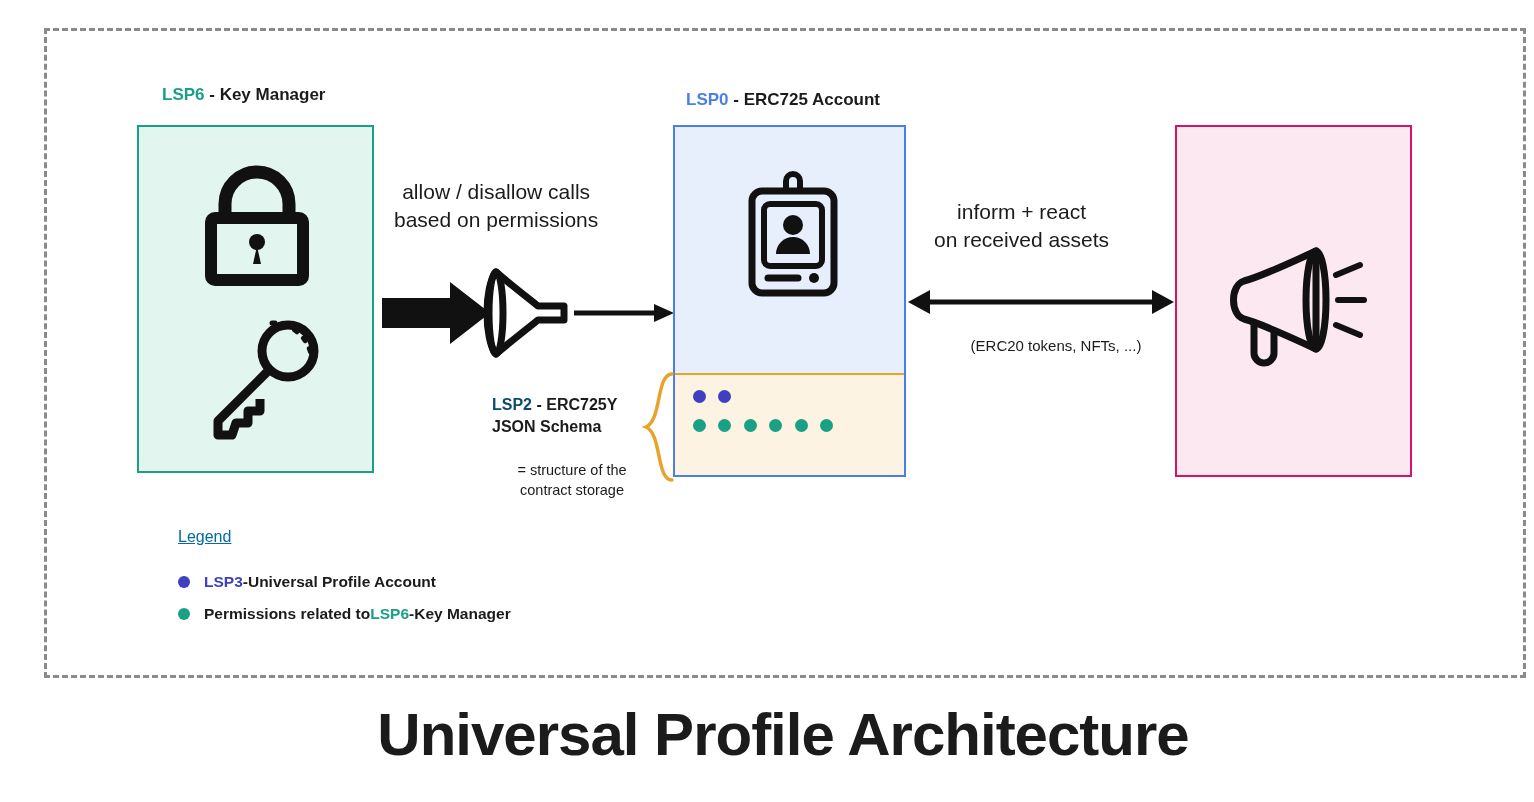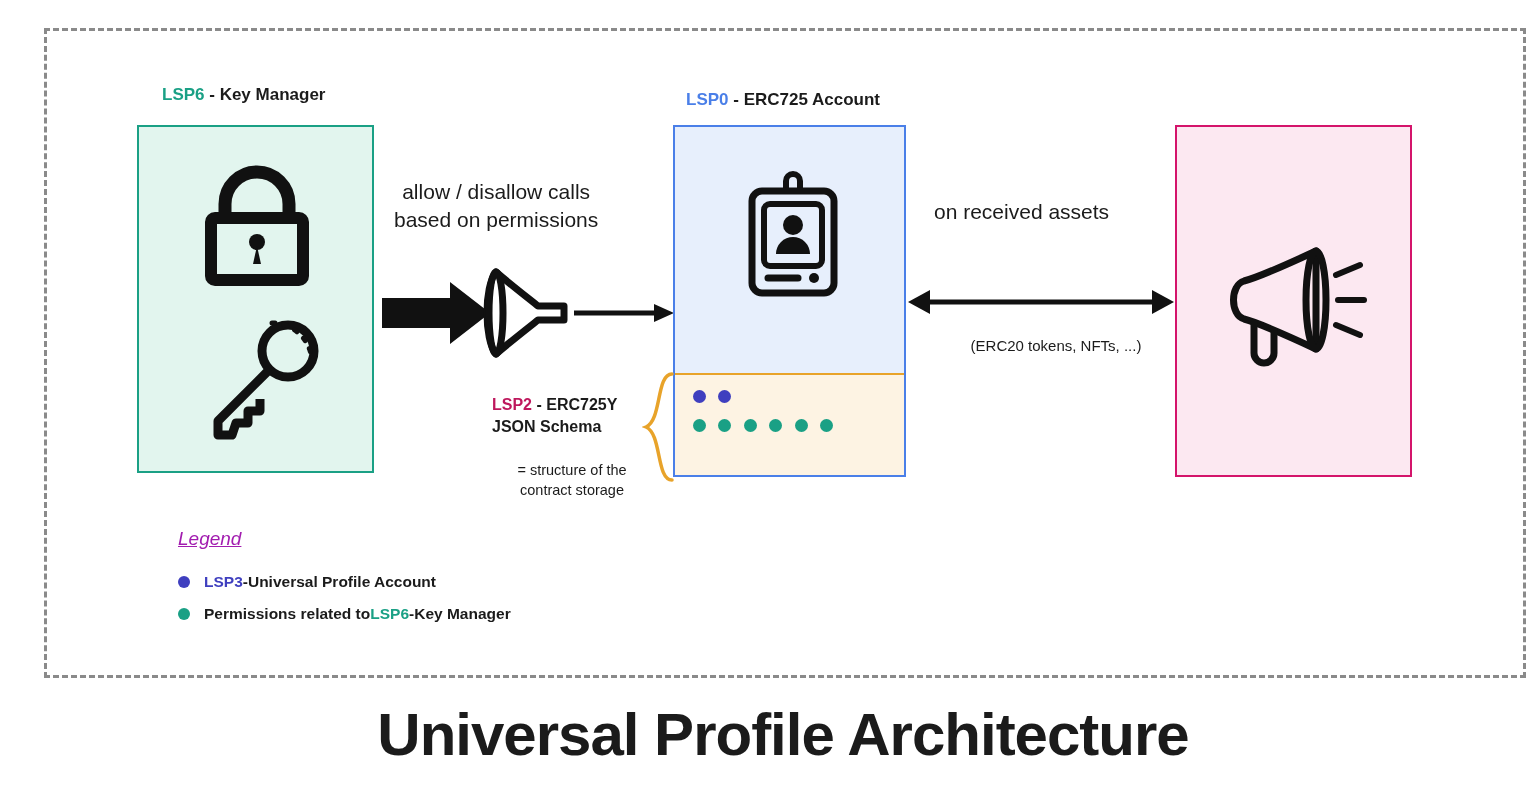--- a/index.html
+++ b/index.html
@@ -32,21 +32,21 @@
   
   .col-title {
     position: absolute;
     font-size: 17px;
     font-weight: bold;
     white-space: nowrap;
   }
   .lsp6-color { color: #1aa085; }
   .lsp0-color { color: #4a7fe8; }
   .lsp1-color { color: #d4146b; }
-  .lsp2-color { color: #be185d; }
+  .lsp2-color { color: #0c4a6e; }
   .lsp3-color { color: #3f3fbf; }
   .dark { color: #1b1b1b; }
 
   
   .box-lsp6 {
     position: absolute;
     left: 121px;
     top: 125px;
     width: 237px;
     height: 348px;
@@ -137,24 +137,23 @@
     line-height: 1.35;
     text-align: center;
     color: #1b1b1b;
   }
 
   
   .legend-title {
     position: absolute;
     left: 162px;
     top: 528px;
-    font-size: 19px;
-    color: #a21caf;
+    font-size: 16px;
+    color: #0369a1;
     text-decoration: underline;
-    font-style: italic;
   }
   .legend-row {
     position: absolute;
     display: flex;
     align-items: center;
     font-size: 15.5px;
     font-weight: bold;
     white-space: nowrap;
   }
   .legend-row .ldot {
@@ -279,20 +278,21 @@
     <div>= structure of the</div>
     <div>contract storage</div>
   </div>
   <div class="icon-wrap" style="left:626px; top:372px; width:34px; height:110px;">
     <svg width="34" height="110" viewBox="0 0 34 110">
       <path d="M30 2 C14 2 20 48 4 55 C20 62 14 108 30 108" fill="none" stroke="#e8a32a" stroke-width="3.5" stroke-linecap="round"></path>
     </svg>
   </div>
 
   <div class="flow-label" style="left:918px; top:198px;">
+    <div>inform + react</div>
     <div>on received assets</div>
   </div>
 
   <div class="icon-wrap" style="left:890px; top:275px; width:270px; height:54px;">
     <svg width="270" height="54" viewBox="0 0 270 54">
       <line x1="18" y1="27" x2="252" y2="27" stroke="#111" stroke-width="5"></line>
       <path d="M2 27 L24 15 L24 39 Z" fill="#111"></path>
       <path d="M268 27 L246 15 L246 39 Z" fill="#111"></path>
     </svg>
   </div>

